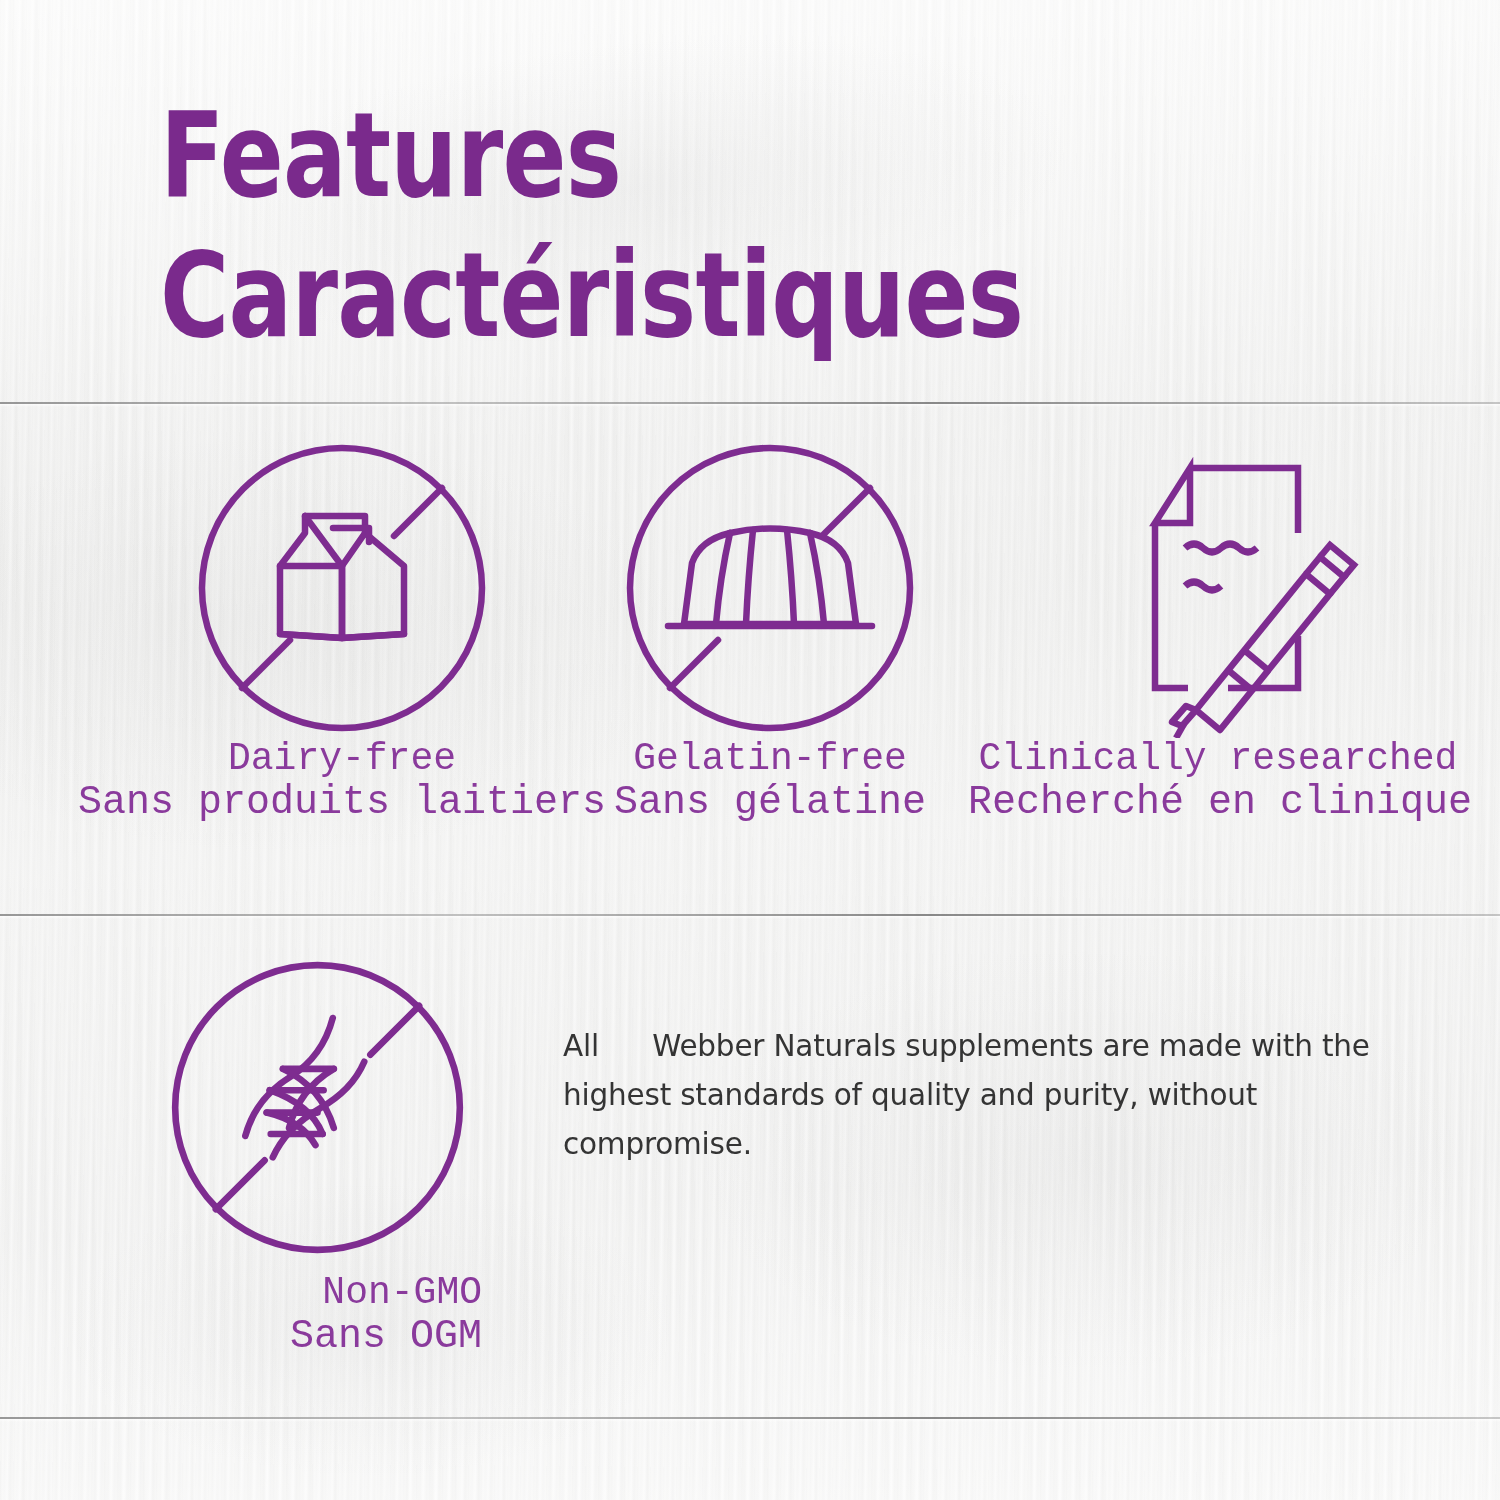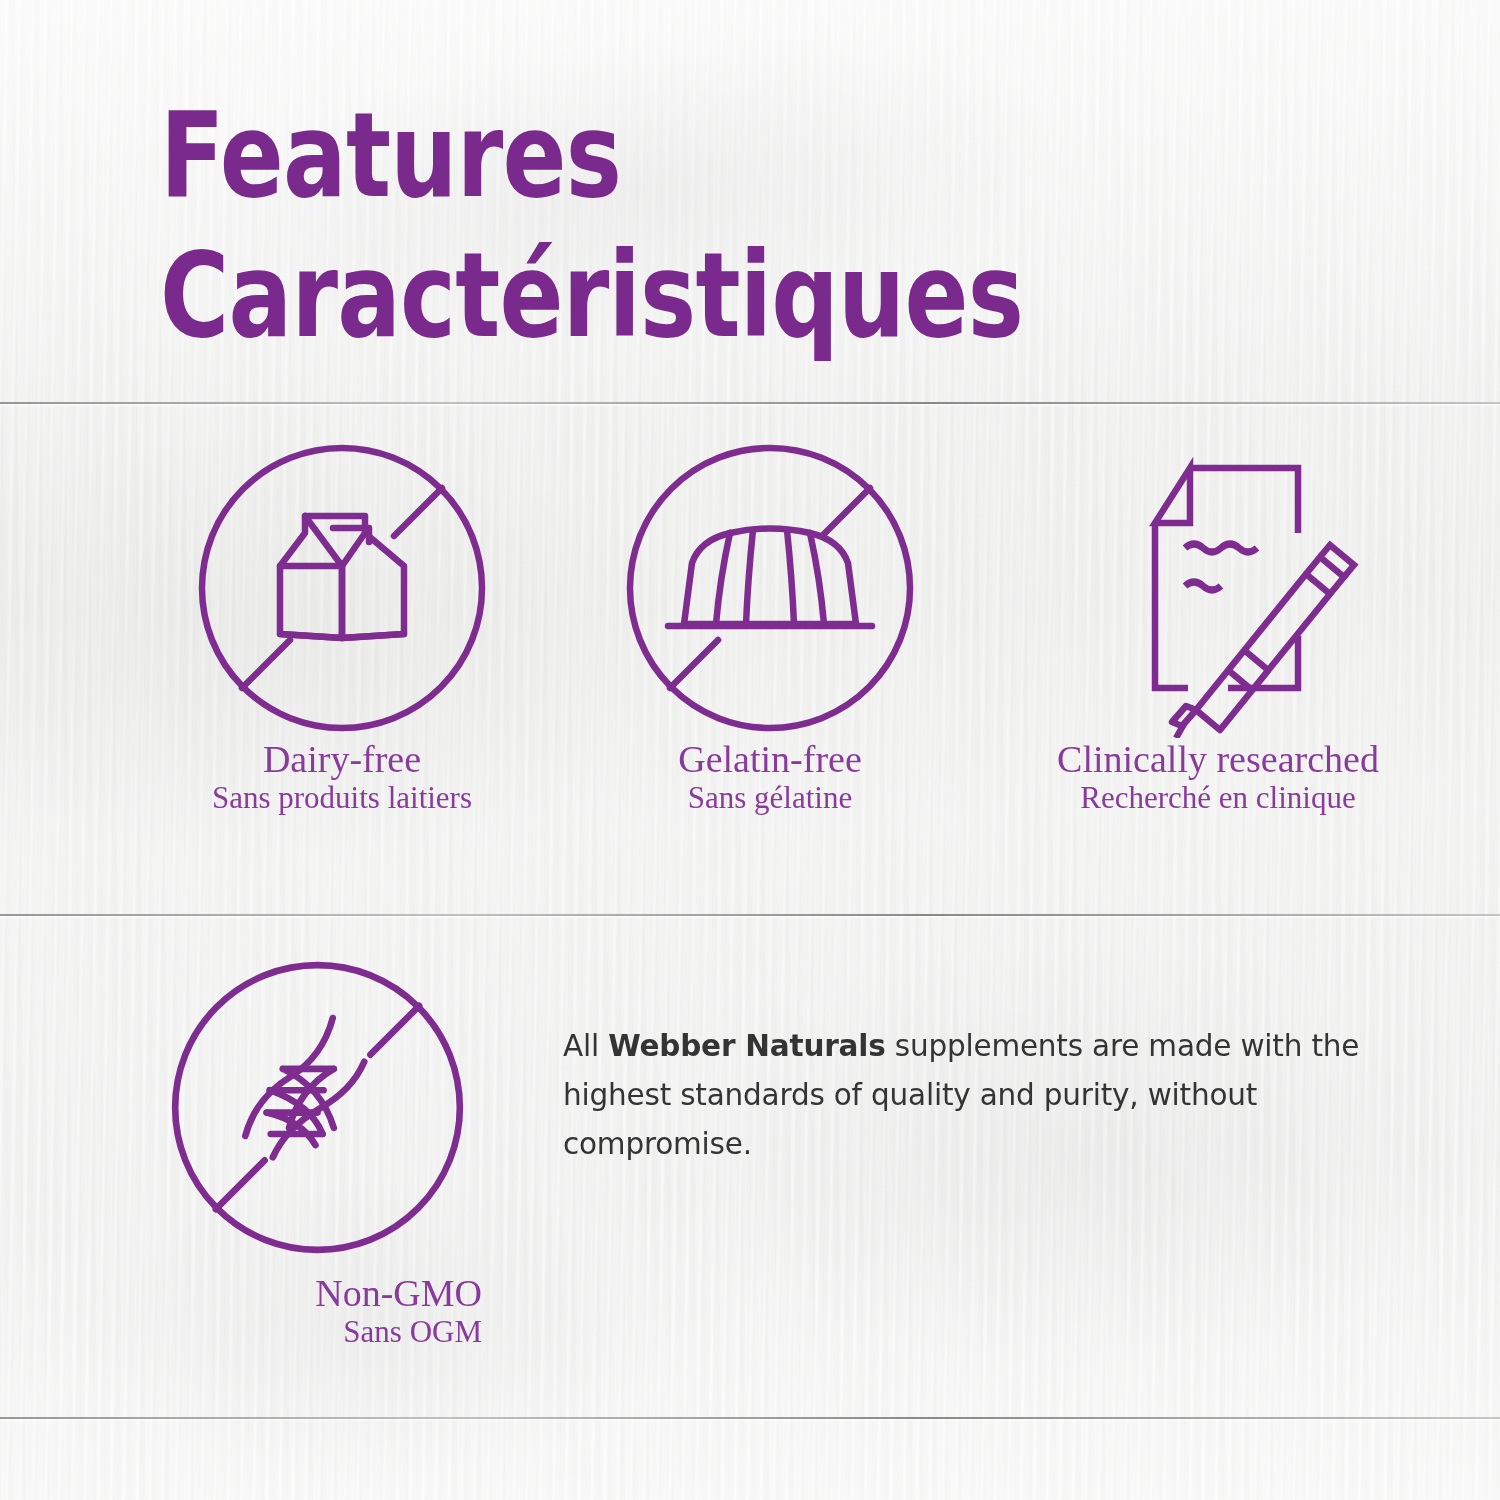--- a/index.html
+++ b/index.html
@@ -55,38 +55,38 @@
     transform-origin:left top;
   }
   .title .l1{font-size:118px;display:block;}
   .title .l2{font-size:118px;display:block;margin-top:22px;}
 
   
   .feature{position:absolute;text-align:center;}
   .icon-wrap{display:flex;justify-content:center;align-items:center;}
   .flabel{
     color:#8a3a9c;
-    font-family:Liberation Serif, serif;
+    font-family:Liberation Mono, monospace;
     line-height:1.12;
     white-space:nowrap;
   }
   .flabel .en{display:block;font-size:38px;}
-  .flabel .fr{display:block;font-size:31px;}
+  .flabel .fr{display:block;font-size:40px;}
 
   
   .copy{
     position:absolute;left:563px;top:1022px;width:830px;
     color:#343434;
     font-family:"DejaVu Sans","Liberation Sans",sans-serif;
     font-size:29.5px;
     line-height:49px;
     letter-spacing:-0.2px;
   }
   .copy p{margin:0 0 37px 0;}
-  .copy b{font-weight:bold;}
+  .copy b{font-weight:normal;margin-left:44px;}
 </style>
 </head>
 <body>
 
 <div id="stage">
 
   <div class="grain g1"></div>
   <div class="grain g2"></div>
   <div class="grain g3"></div>
   <div class="grain g4"></div>

